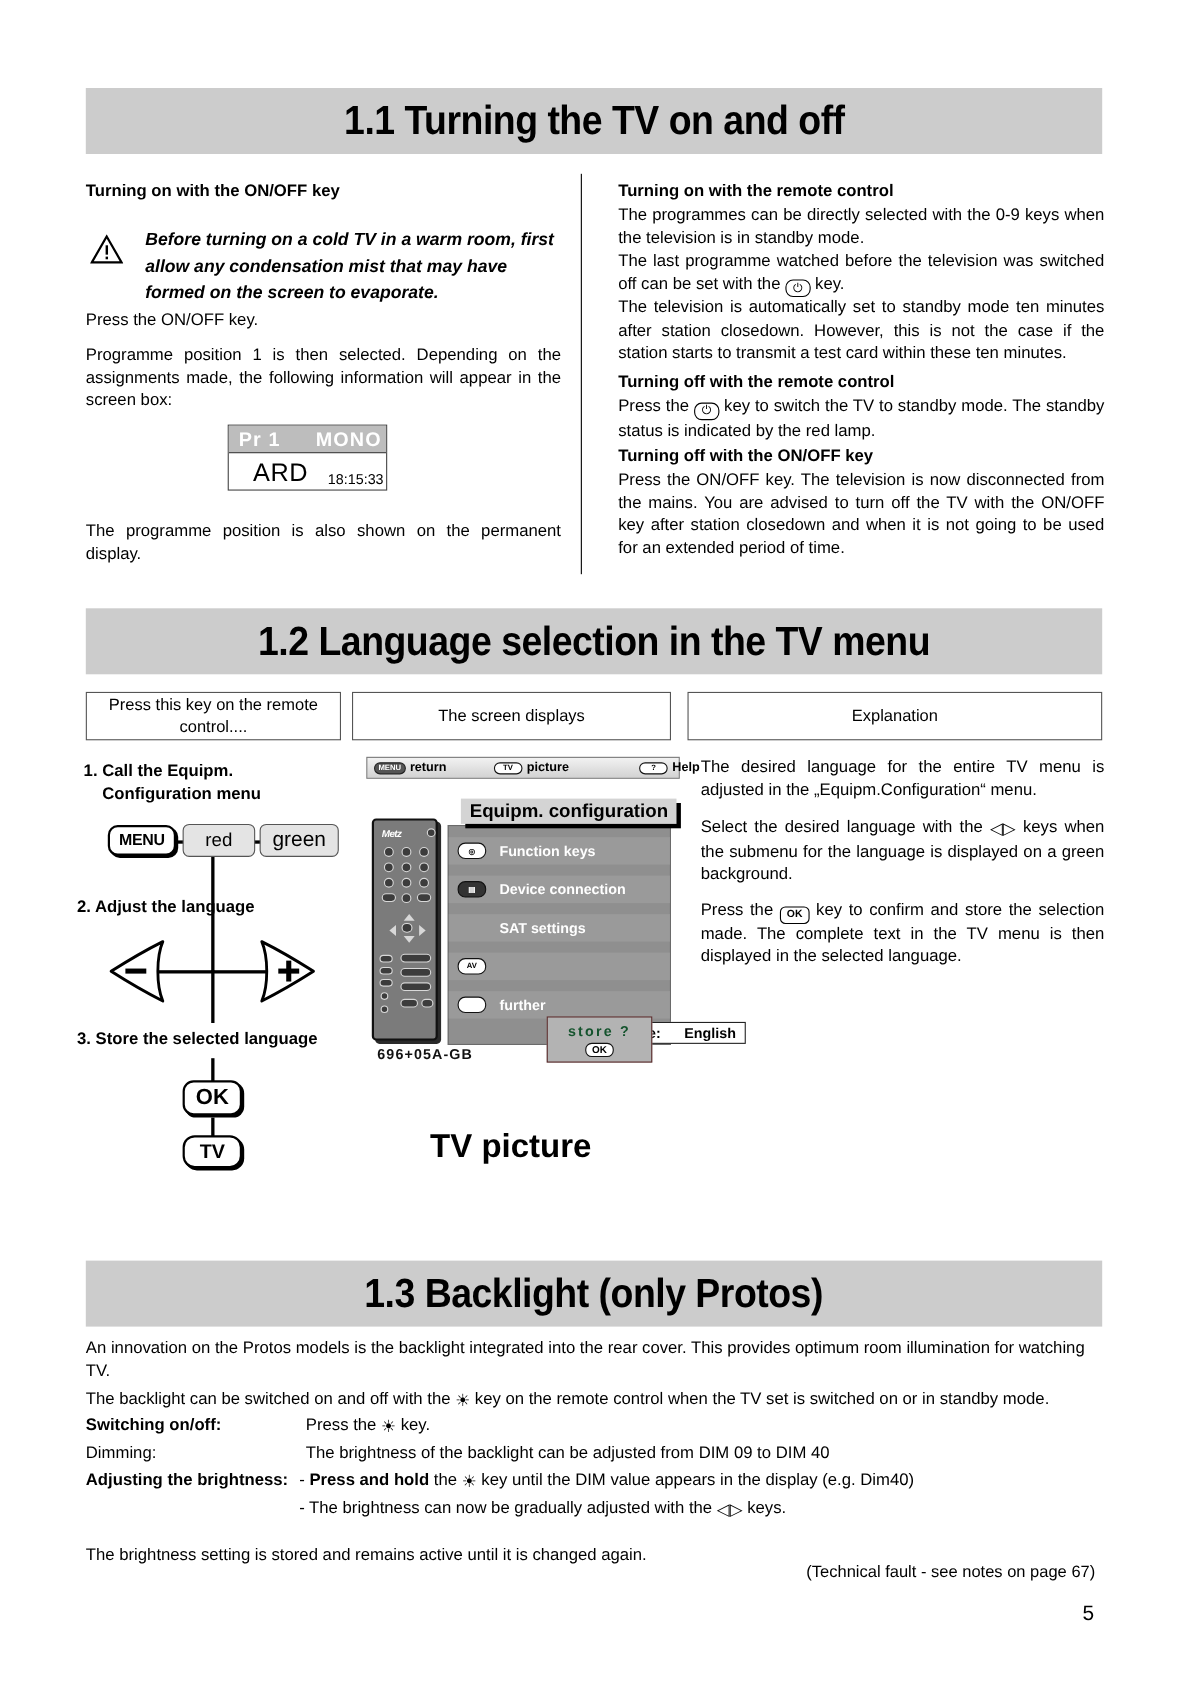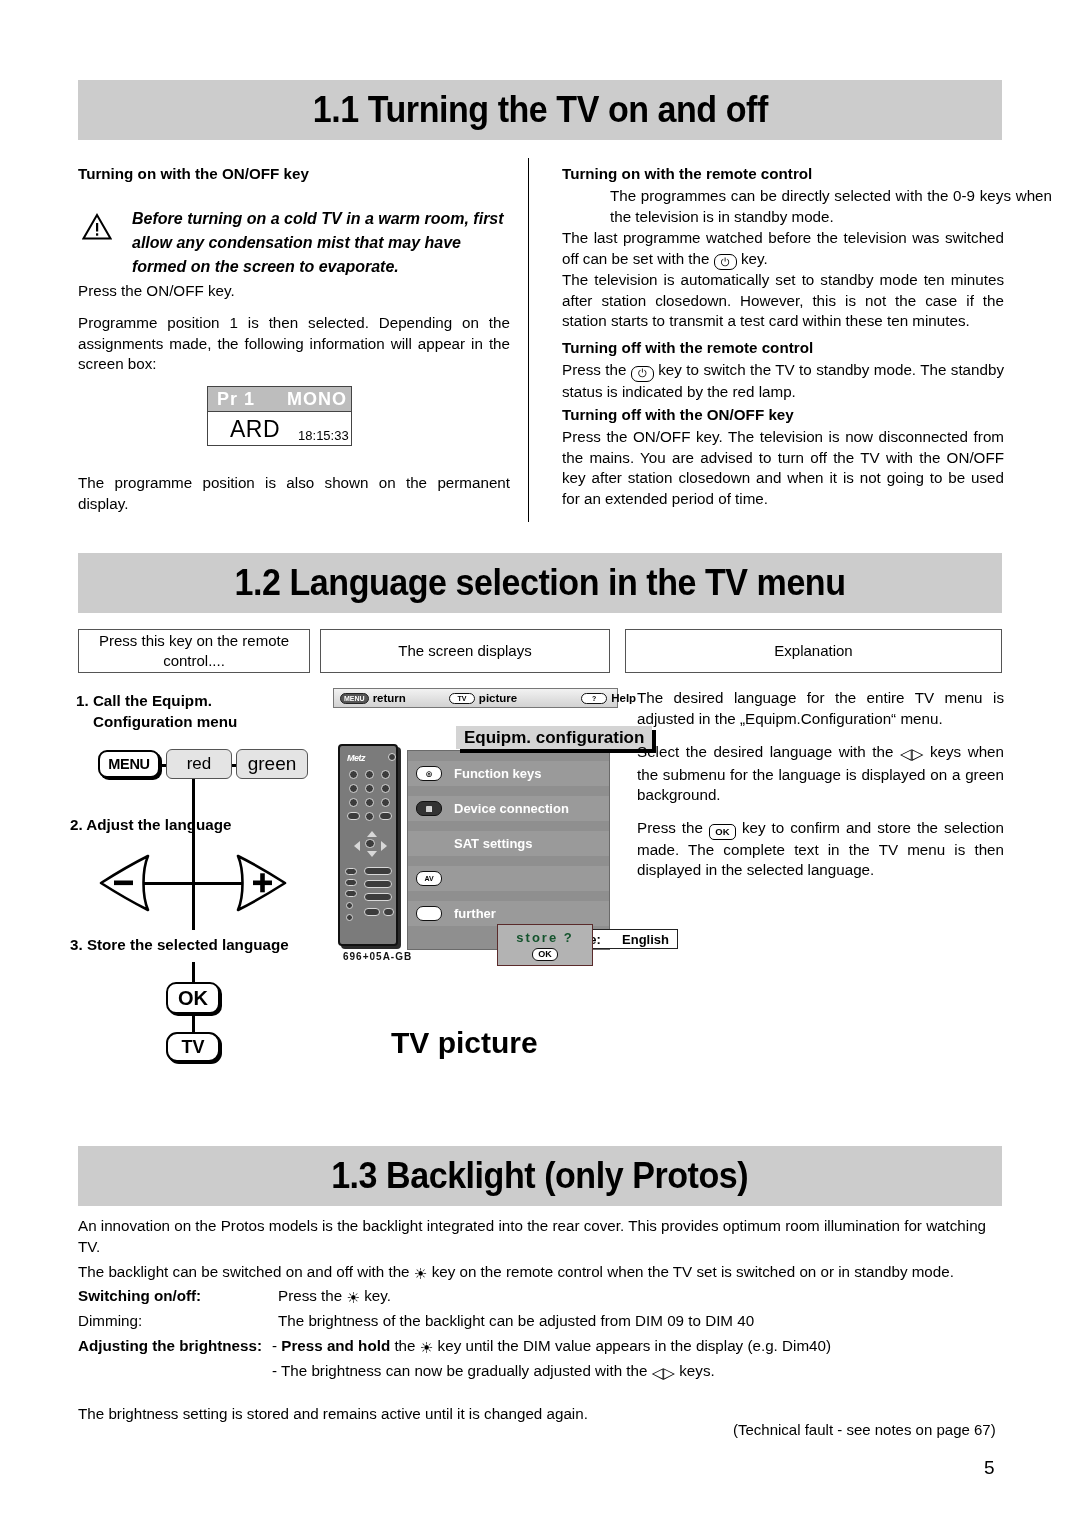--- a/index.html
+++ b/index.html
@@ -127,21 +127,21 @@
   .store-box .sok{
     margin-top:3px;border:1.4px solid #111;border-radius:6px;background:#fff;
     font-size:9px;font-weight:bold;padding:1px 5px;line-height:1;
   }
 
   
   .remote{position:absolute;background:#7b7b7b;border:2.5px solid #111;border-radius:4px;box-shadow:3px 3px 0 #2a2a2a;box-sizing:border-box;}
   .rc-logo{position:absolute;left:7px;top:7px;font-style:italic;font-weight:bold;font-size:9px;color:#fff;letter-spacing:-0.5px;}
   .rc-dot{position:absolute;border-radius:50%;background:#3c3c3c;border:1px solid #d8d8d8;box-sizing:border-box;}
   .rc-pill{position:absolute;border-radius:5px;background:#3c3c3c;border:1px solid #d8d8d8;box-sizing:border-box;}
-  .rc-code{position:absolute;font-size:10px;font-weight:bold;letter-spacing:1px;color:#111;}
+  .rc-code{position:absolute;font-size:13px;font-weight:bold;letter-spacing:1px;color:#111;}
   .rc-tri{position:absolute;width:0;height:0;}
 
   .tv-picture-cap{position:absolute;font-weight:bold;font-size:30px;}
 
   
   .gl-standby{
     display:inline-flex;align-items:center;justify-content:center;
     width:21px;height:14px;border:1.6px solid #000;border-radius:7px;
     font-size:11px;line-height:1;vertical-align:-2px;
   }
@@ -187,21 +187,21 @@
     </div>
     <div class="sb-bot">
       <span class="sb-ard">ARD</span>
       <span class="sb-time">18:15:33</span>
     </div>
   </div>
 
   <div class="txt b" style="left:562px;top:164px;width:440px;">Turning on with the remote control</div>
 
   <div class="txt just" style="left:78px;top:473px;width:432px;">The programme position is also shown on the permanent display.</div>
-  <div class="txt just" style="left:562px;top:186px;width:442px;margin-left:48px;">The programmes can be directly selected with the 0-9 keys when the television is in standby mode.</div>
+  <div class="txt just" style="left:562px;top:186px;width:442px;">The programmes can be directly selected with the 0-9 keys when the television is in standby mode.</div>
 
   <div class="txt just" style="left:562px;top:228px;width:442px;">
     <span>The last programme watched before the television was switched off can be set with the</span>
     <span class="gl-standby">⏻</span>
     <span>key.</span>
   </div>
 
   <div class="txt just" style="left:562px;top:270px;width:442px;">The television is automatically set to standby mode ten minutes after station closedown. However, this is not the case if the station starts to transmit a test card within these ten minutes.</div>
 
   <div class="txt b" style="left:562px;top:338px;width:440px;">Turning off with the remote control</div>
@@ -298,21 +298,21 @@
         <span>Language:</span>
         <span>English</span>
       </div>
 
       <div class="tv-row" style="top:150px;">
         <span class="ricon"></span>
         <span class="rlabel">further</span>
       </div>
     </div>
 
-    <div class="tv-title" style="left:86px;top:38px;height:23px;margin-left:37px;">Equipm. configuration</div>
+    <div class="tv-title" style="left:86px;top:38px;height:23px;">Equipm. configuration</div>
 
     <div class="store-box" style="left:164px;top:236px;width:96px;height:42px;">
       <span class="stxt">store ?</span>
       <span class="sok">OK</span>
     </div>
 
     <div class="remote" style="left:5px;top:56px;width:60px;height:202px;">
       <div class="rc-logo">Metz</div>
       <div class="rc-dot" style="left:48px;top:7px;width:8px;height:8px;"></div>
 

